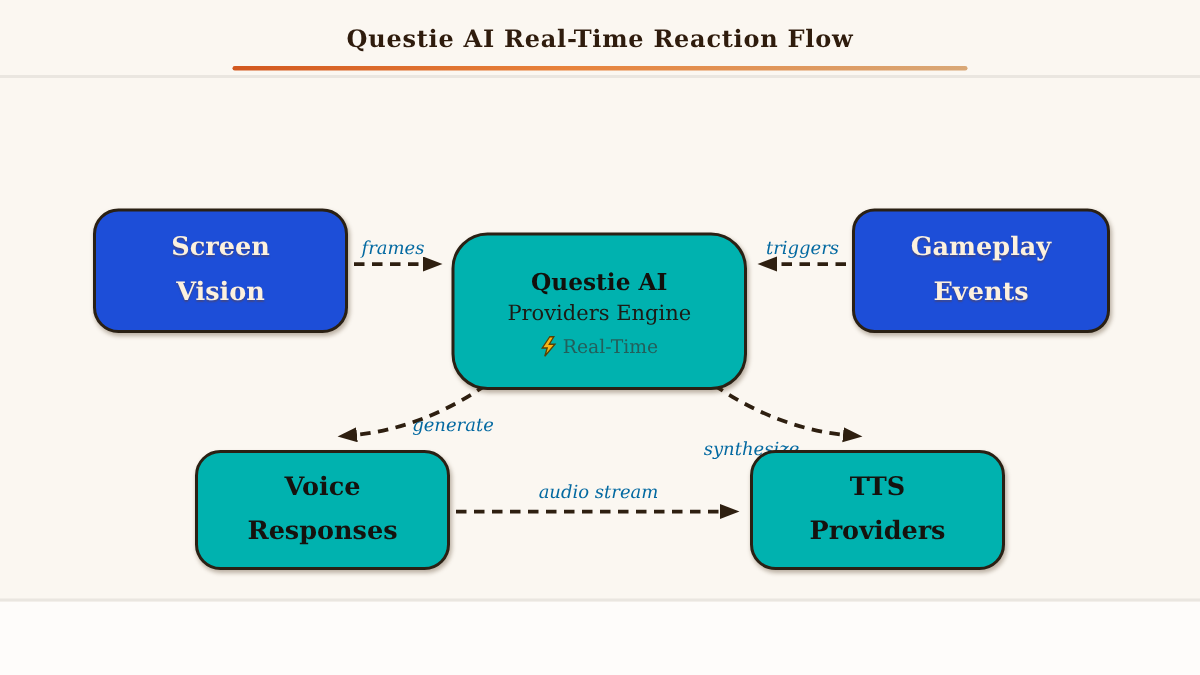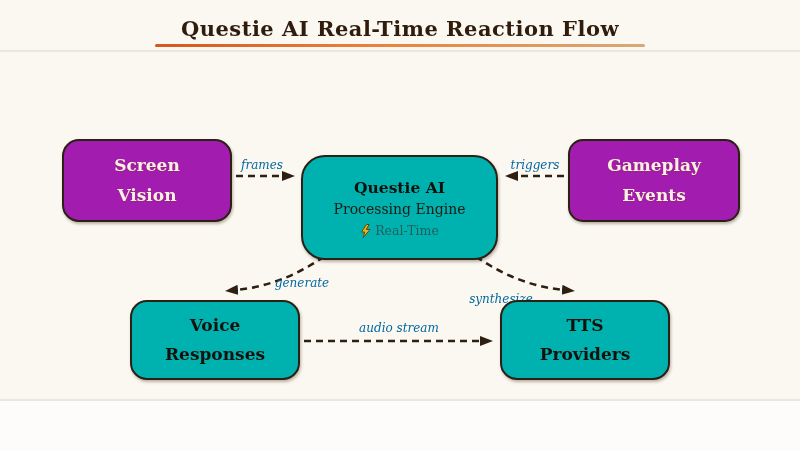--- a/index.html
+++ b/index.html
@@ -13,41 +13,41 @@
   .bottom-strip {
     position: absolute; left: 0; top: 401px; width: 800px; height: 49px;
     background: #FEFCFA;
   }
   .divider { position: absolute; left: 0; width: 800px; height: 2px; background: #EAE6E0; }
   .divider.top { top: 50px; }
   .divider.bottom { top: 399px; }
 
   .page-title {
     position: absolute; left: 0; top: 16px; width: 800px;
-    text-align: center; font-size: 21px; font-weight: bold;
+    text-align: center; font-size: 16px; font-weight: bold;
     color: #2F1C0D; letter-spacing: 0.5px;
   }
   .title-underline {
     position: absolute; left: 155px; top: 44px; width: 490px; height: 3px;
     border-radius: 2px;
     background: linear-gradient(90deg, #D2581F 0%, #E8823B 45%, #D9A877 100%);
   }
 
   .node {
     position: absolute; display: flex; flex-direction: column;
     align-items: center; justify-content: center;
     border: 2px solid #2A2014; border-radius: 17px;
     box-shadow: 1px 2px 3px rgba(70,45,20,0.35);
     text-align: center;
   }
   .node .lbl {
     font-weight: bold; font-size: 17px; line-height: 1.72;
     white-space: pre-line;
   }
-  .node.orange { background: #a21caf; }
+  .node.orange { background: #1d4ed8; }
   .node.orange .lbl { color: #FCF1DE; text-shadow: 0 1px 1px rgba(120,60,10,0.35); }
   .node.teal { background: #00B2AF; }
   .node.teal .lbl { color: #15120E; }
 
   .node.screen-vision   { left: 62px;  top: 139px; width: 170px; height: 83px; }
   .node.gameplay-events { left: 568px; top: 139px; width: 172px; height: 83px; border-radius: 15px; }
   .node.voice-responses { left: 130px; top: 300px; width: 170px; height: 80px; justify-content: center; }
   .node.tts-providers   { left: 500px; top: 300px; width: 170px; height: 80px; }
 
   .node.questie-ai { left: 301px; top: 127px; width: 197px; height: 105px; border-radius: 24px; margin-top: 28px; }
@@ -101,21 +101,21 @@
   <div class="edge-label el-synthesize">synthesize</div>
   <div class="edge-label el-audio">audio stream</div>
 
   <div class="node orange screen-vision">
     <div class="lbl">Screen
 Vision</div>
   </div>
 
   <div class="node teal questie-ai">
     <div class="nt">Questie AI</div>
-    <div class="ns">Processing Engine</div>
+    <div class="ns">Providers Engine</div>
     <div class="badge">
       <svg width="11" height="14" viewBox="0 0 11 14">
         <polygon points="6.5,0.5 1.5,8 4.8,8 3.2,13.5 10,5.5 6.2,5.5 9.2,0.5" fill="#F5B416" stroke="#574106" stroke-width="0.9"></polygon>
       </svg>
       <span class="bt">Real-Time</span>
     </div>
   </div>
 
   <div class="node orange gameplay-events">
     <div class="lbl">Gameplay

